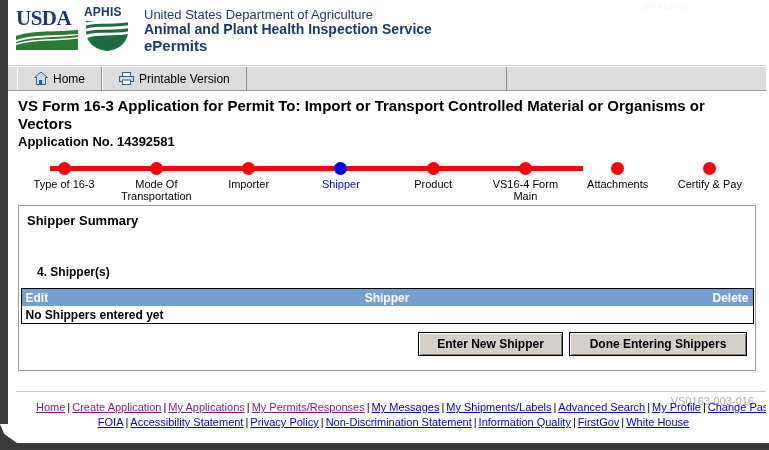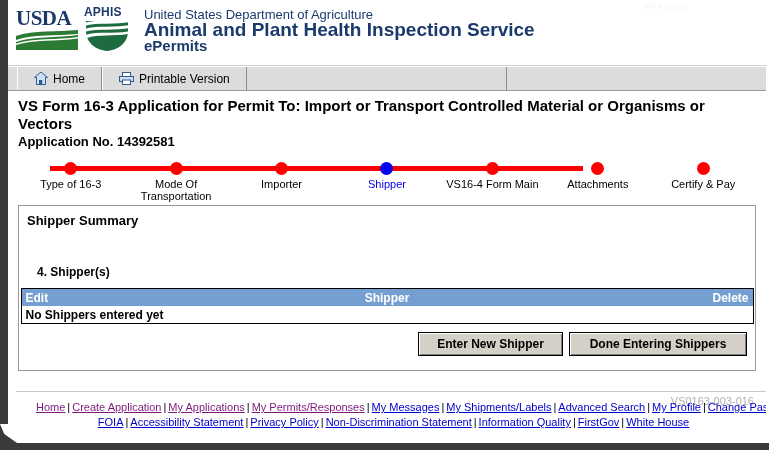--- a/index.html
+++ b/index.html
@@ -115,21 +115,21 @@
     margin-left: 8px;
     margin-top: 3px;
     line-height: 15px;
   }
   .banner-line1 {
     font-size: 13px;
     color: #1b3a6b;
     font-weight: normal;
   }
   .banner-line2 {
-    font-size: 19px;
+    font-size: 14px;
     color: #1b3a6b;
     font-weight: bold;
   }
   .banner-line3 {
     font-size: 15px;
     color: #1b3a6b;
     font-weight: bold;
     margin-top: 1px;
   }
   .watermark {
@@ -415,20 +415,24 @@
           <div class="step">
             <div class="dot"></div>
             <div class="lbl">Importer</div>
           </div>
           <div class="step active">
             <div class="dot"></div>
             <div class="lbl">Shipper</div>
           </div>
           <div class="step">
             <div class="dot"></div>
+            <div class="lbl">Product</div>
+          </div>
+          <div class="step">
+            <div class="dot"></div>
             <div class="lbl">VS16-4 Form Main</div>
           </div>
           <div class="step">
             <div class="dot"></div>
             <div class="lbl">Attachments</div>
           </div>
           <div class="step">
             <div class="dot"></div>
             <div class="lbl">Certify &amp; Pay</div>
           </div>

